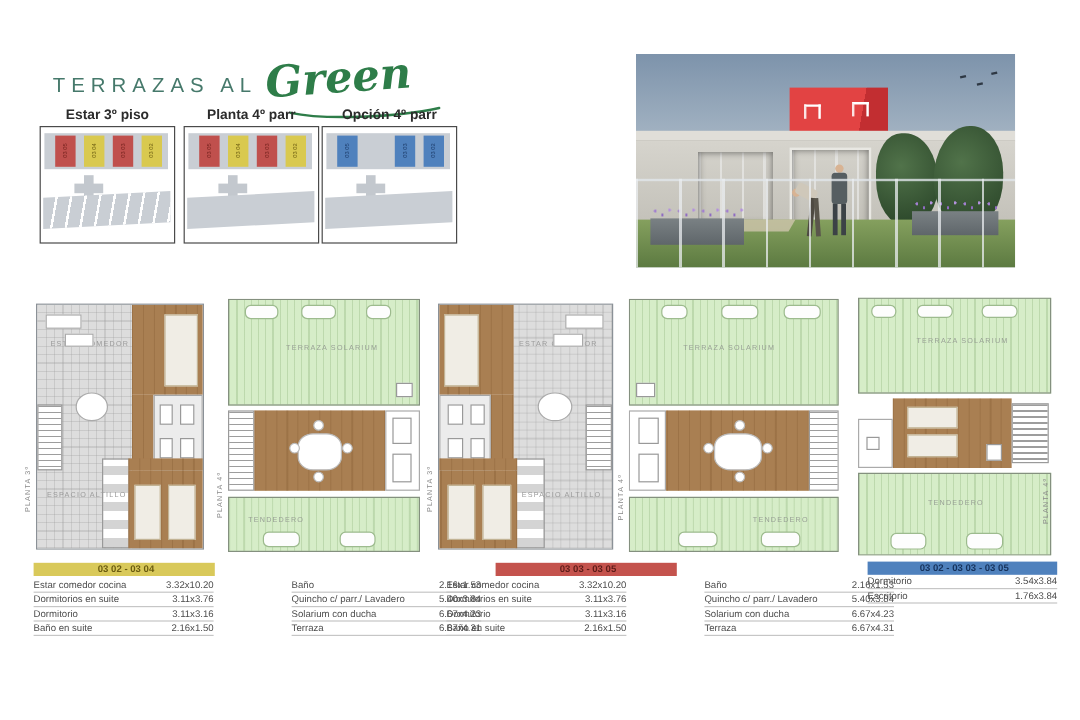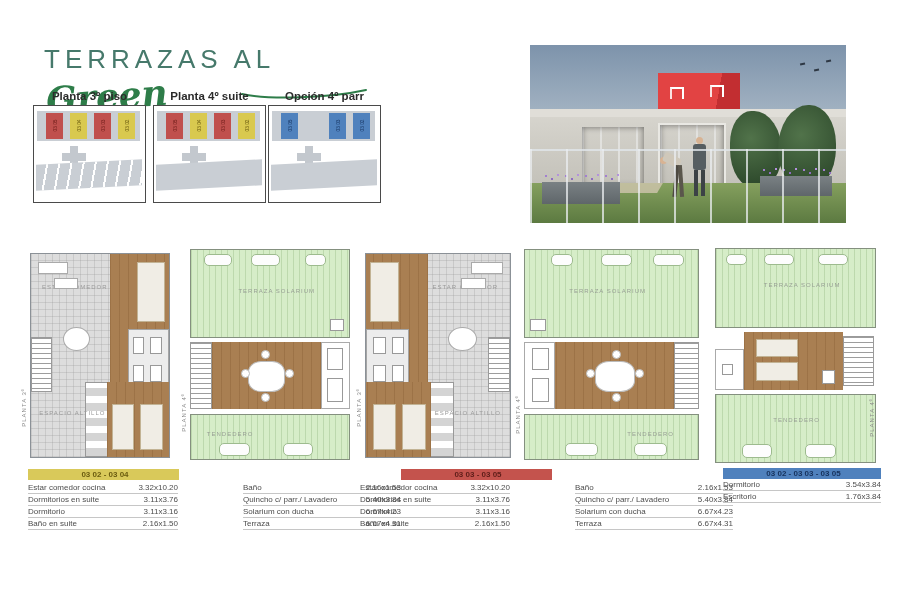--- a/index.html
+++ b/index.html
@@ -2,21 +2,21 @@
 <html><head>
 <meta charset="utf-8">
 <style>
   html,body{margin:0;padding:0;background:#fff;}
   #page{position:relative;width:900px;height:600px;background:#fff;overflow:hidden;
         font-family:"Liberation Sans",sans-serif;}
   .abs{position:absolute;}
 
   
   .title-block{left:44px;top:44px;width:340px;height:52px;}
-  .title-main{font-size:26px;letter-spacing:5px;color:#46796b;font-weight:400;}
+  .title-main{font-size:17px;letter-spacing:5px;color:#46796b;font-weight:400;}
   .title-script{font-family:"DejaVu Serif",serif;font-style:italic;font-weight:bold;
                 font-size:36px;color:#2e7d49;margin-left:2px;display:inline-block;
                 transform:rotate(-4deg);}
   .flourish{left:196px;top:42px;}
 
   
   .mini-plan{top:90px;width:113px;}
   .mini-label{font-size:11.5px;font-weight:bold;color:#2b2b2b;text-align:center;width:100%;}
   .mini-box{left:0;top:15px;width:111px;height:96px;background:#fff;border:1px solid #4a4a4a;}
   .mini-strip{left:3px;top:5px;width:103px;height:30px;background:#c9ced4;}
@@ -112,21 +112,21 @@
 
   <div class="abs title-block">
     <span class="title-main">TERRAZAS AL</span>
     <span class="title-script">Green</span>
     <svg class="abs flourish" width="130" height="14" viewBox="0 0 130 14">
       <path d="M2 8 C 30 14, 90 12, 126 4" stroke="#2e7d49" stroke-width="2" fill="none" stroke-linecap="round"></path>
     </svg>
   </div>
 
   <div class="abs mini-plan" style="left:33px;">
-    <div class="abs mini-label">Planta 3º piso</div>
+    <div class="abs mini-label">Estar 3º piso</div>
     <div class="abs mini-box">
       <div class="abs mini-strip">
 
           <div class="abs mini-cell red s0">
             <span>03 05</span>
           </div>
 
           <div class="abs mini-cell yellow s1">
             <span>03 04</span>
           </div>
@@ -141,21 +141,21 @@
         </div>
       <div class="abs mini-cross">
           <i></i>
           <i></i>
         </div>
       <div class="abs mini-band units"></div>
     </div>
   </div>
 
   <div class="abs mini-plan" style="left:153px;">
-    <div class="abs mini-label">Planta 4º suite</div>
+    <div class="abs mini-label">Planta 4º parr</div>
     <div class="abs mini-box">
       <div class="abs mini-strip">
 
           <div class="abs mini-cell red s0">
             <span>03 05</span>
           </div>
 
           <div class="abs mini-cell yellow s1">
             <span>03 04</span>
           </div>
@@ -418,21 +418,21 @@
           <span class="tval">6.67x4.23</span>
         </div>
 
         <div class="trow">
           <span class="tlabel">Terraza</span>
           <span class="tval">6.67x4.31</span>
         </div>
       </div>
   </div>
 
-  <div class="abs dims" style="left:360px;width:318px;padding-left:41px;">
+  <div class="abs dims" style="left:372px;width:318px;padding-left:41px;">
     <div class="thead redh" style="width:148px;">03 03 - 03 05</div>
     <div class="abs tcol" style="left:0;top:13px;width:150px;">
 
         <div class="trow">
           <span class="tlabel">Estar comedor cocina</span>
           <span class="tval">3.32x10.20</span>
         </div>
 
         <div class="trow">
           <span class="tlabel">Dormitorios en suite</span>

